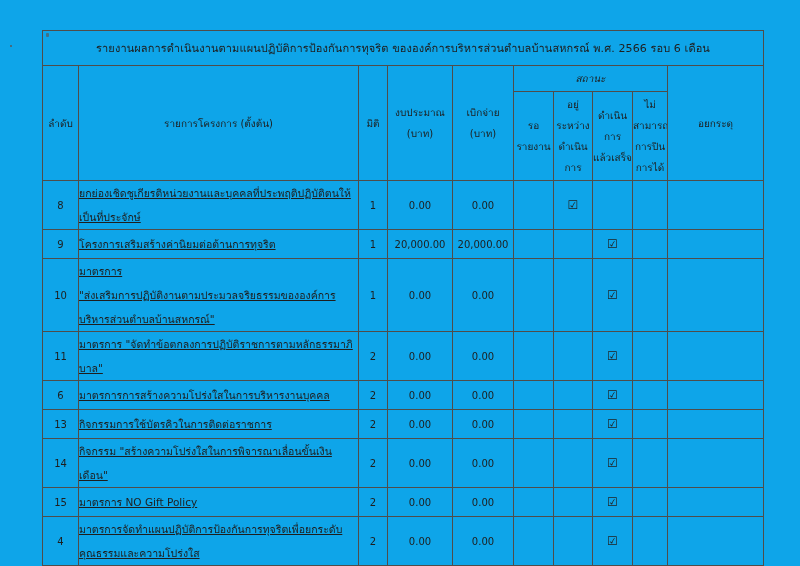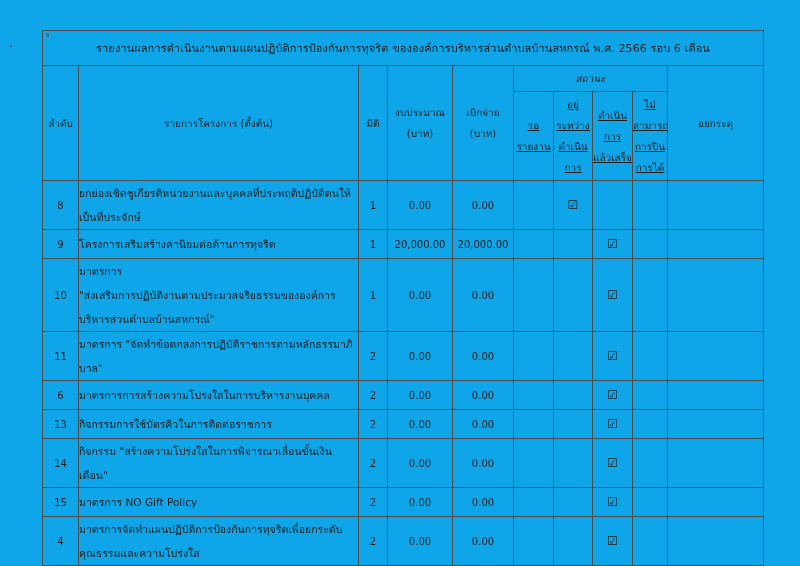--- a/index.html
+++ b/index.html
@@ -52,30 +52,31 @@
     font-size:11px;
     letter-spacing:0.1px;
   }
   .hdr {
     text-align:center;
     font-size:10px;
     line-height:21px;
     white-space:pre-line;
   }
   .status-top { height:25px;font-style:italic; }
-  .status-sub { height:88px;text-decoration:underline; }
+  .status-sub { height:88px; }
 
   .no-cell   { text-align:center; font-size:10px; }
   .dim-cell  { text-align:center; font-size:10px; }
   .project-cell {
     text-align:left;
     font-size:10.5px;
     line-height:24px;
     padding:2px 6px 2px 5px;
     white-space:pre-line;
+    text-decoration:underline;
   }
   .num-cell {
     text-align:center;
     font-size:10px;
     padding-right:9px;
   }
   .check-cell {
     text-align:center;
     font-size:12px;
     color:#222;

